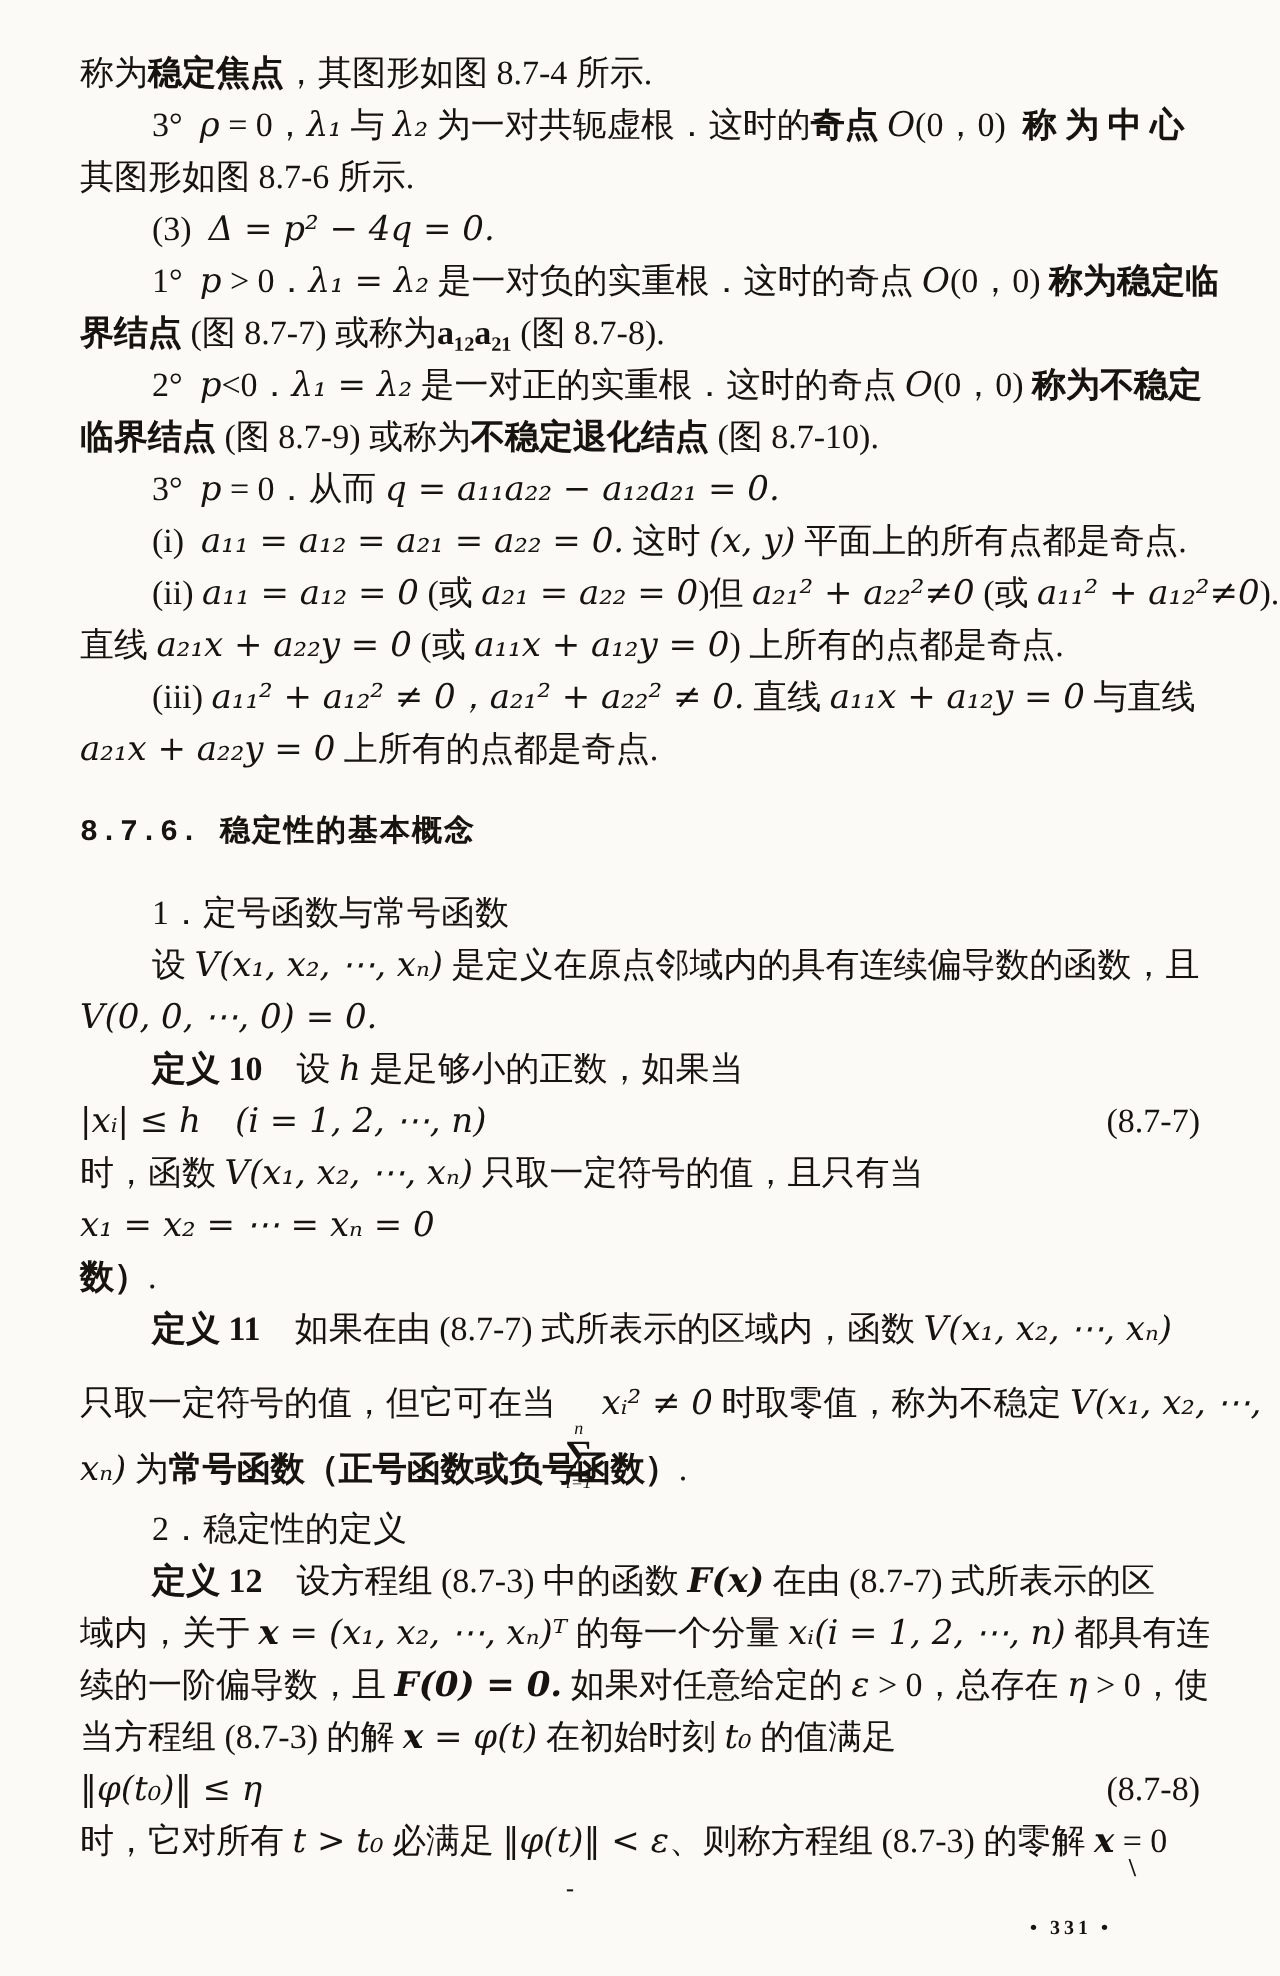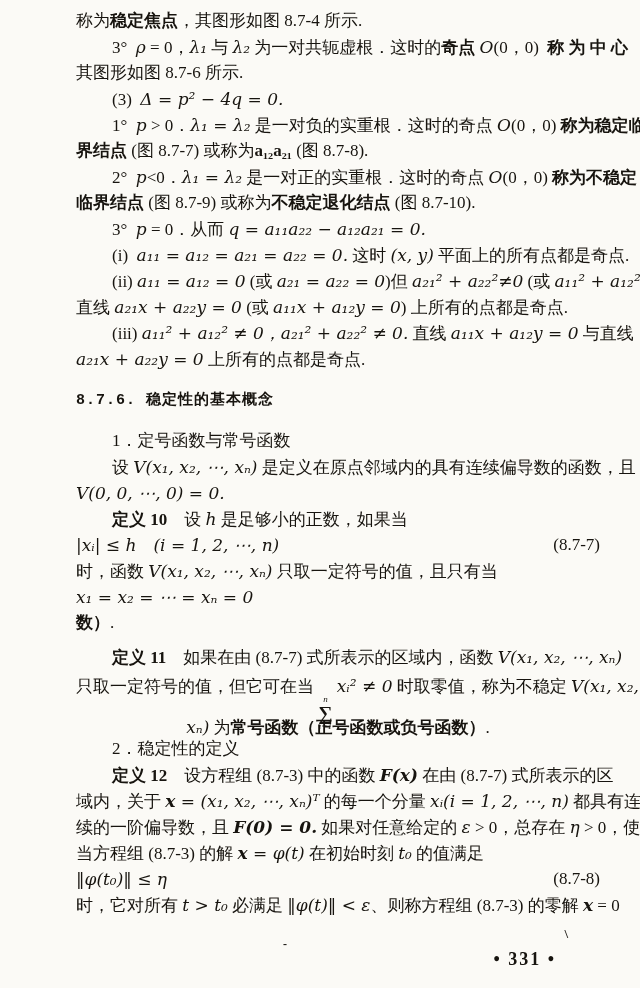--- a/index.html
+++ b/index.html
@@ -1,33 +1,33 @@
 <!DOCTYPE html>
 <html lang="zh"><head>
 <meta charset="utf-8">
 <style>
   html,body{margin:0;padding:0;background:#e8e8e6;}
   .page{position:relative;width:640px;height:988px;background:#fbfaf6;color:#17140f;
         font-family:"Liberation Serif","DejaVu Serif",serif;overflow:hidden;margin:0 auto;}
-  .content{padding:8px 40px 0 40px;margin-left:36px;}
+  .content{padding:24px 40px 0 40px;}
   .line{white-space:pre;font-size:17px;height:26px;line-height:26px;position:relative;}
   .line.ind{padding-left:36px;}
   .line.center{text-align:left;padding-left:0;}
-  .line.sp1{height:30px;line-height:43px;text-align:center;}
+  .line.sp1{height:30px;line-height:26px;}
   .line.tall{height:40px;line-height:40px;}
   .heading{font-size:15px;font-weight:700;height:34px;line-height:34px;margin:12px 0 10px 0;
            letter-spacing:1px;white-space:pre;font-family:Liberation Mono, monospace;}
   .b{font-weight:700;}
   .m{font-style:italic;font-family:"DejaVu Serif",serif;}
   .eqno{position:absolute;right:0;top:0;font-style:normal;}
   .sum{display:inline-flex;flex-direction:column;align-items:center;line-height:1;
        vertical-align:-10px;font-style:normal;}
   .sum .st,.sum .sb{font-size:9px;line-height:1;font-style:italic;}
   .sum .sg{font-size:20px;line-height:.9;font-weight:600;}
-  .pagenum{position:absolute;right:84px;bottom:18px;font-size:18px;letter-spacing:2px;font-weight:700;text-align:right;}
+  .pagenum{position:absolute;right:84px;bottom:18px;font-size:10px;letter-spacing:2px;font-weight:700;text-align:right;}
   .stray-a{position:absolute;right:72px;bottom:46px;font-size:13px;font-weight:700;}
   .stray-b{position:absolute;left:283px;bottom:36px;font-size:12px;font-weight:700;}
 </style>
 </head>
 <body>
 
 <div class="page">
   <div class="content">
       <div class="line"><span>称为</span><span class="b ">稳定焦点</span><span>，其图形如图 8.7-4 所示.</span></div>
       <div class="line ind"><span>3°  </span><span class="m">ρ</span><span> = 0，</span><span class="m">λ₁</span><span> 与 </span><span class="m">λ₂</span><span> 为一对共轭虚根．这时的</span><span class="b ">奇点</span><span> </span><span class="m">O</span><span>(0，0)  </span><span class="b ">称 为 中 心</span></div>

